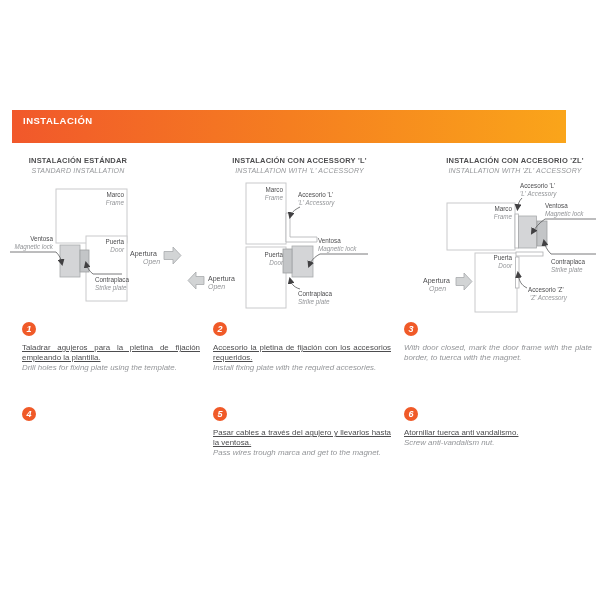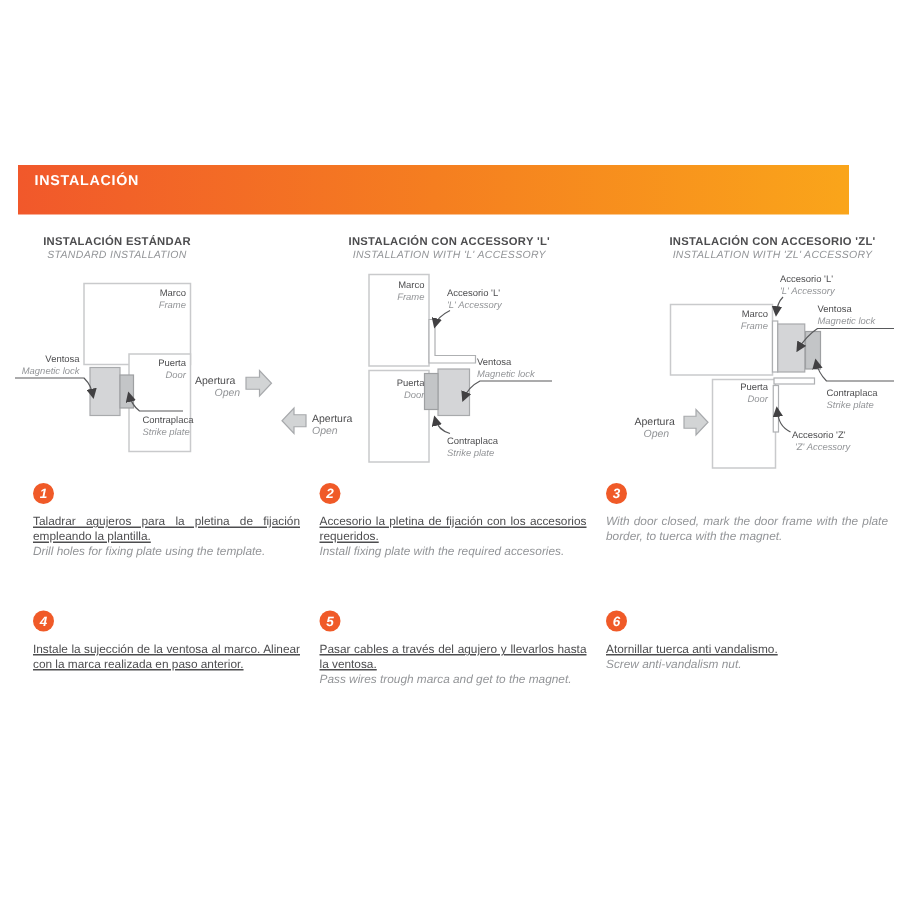--- a/index.html
+++ b/index.html
@@ -153,21 +153,20 @@
     <div class="step-num">2</div>
     <p class="step-es">Accesorio la pletina de fijación con los accesorios requeridos.</p>
     <p class="step-en">Install fixing plate with the required accesories.</p>
   </div>
   <div class="step">
     <div class="step-num">3</div>
     <p class="step-en">With door closed, mark the door frame with the plate border, to tuerca with the magnet.</p>
   </div>
   <div class="step">
     <div class="step-num">4</div>
-    <p class="step-es">Instale la sujección de la ventosa al marco. Alinear con la marca realizada en paso anterior.</p>
   </div>
   <div class="step">
     <div class="step-num">5</div>
     <p class="step-es">Pasar cables a través del agujero y llevarlos hasta la ventosa.</p>
     <p class="step-en">Pass wires trough marca and get to the magnet.</p>
   </div>
   <div class="step">
     <div class="step-num">6</div>
     <p class="step-es">Atornillar tuerca anti vandalismo.</p>
     <p class="step-en">Screw anti-vandalism nut.</p>

